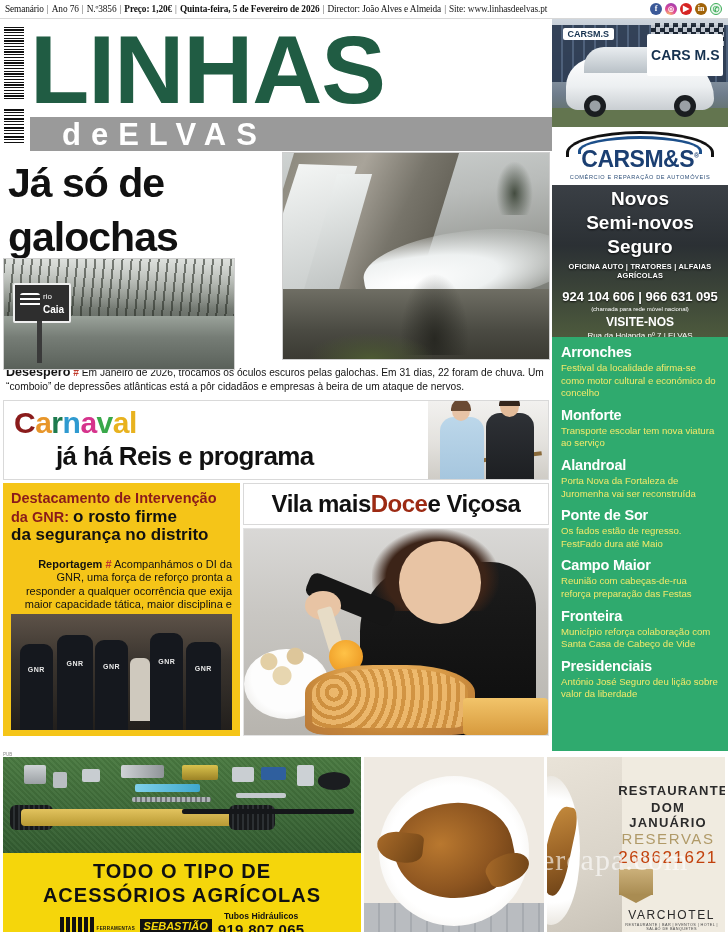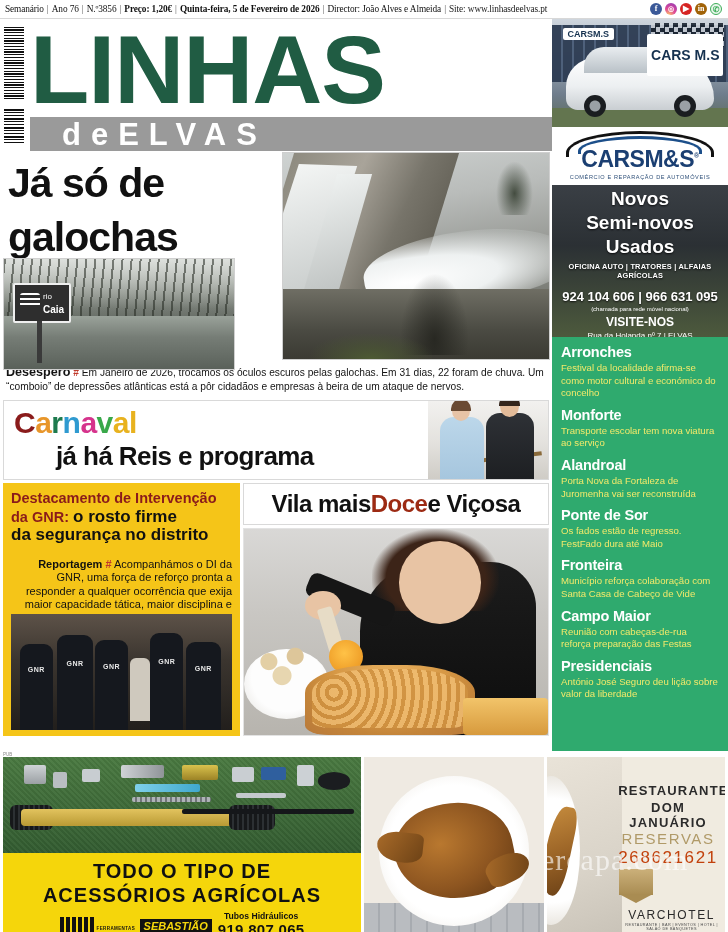--- a/index.html
+++ b/index.html
@@ -525,21 +525,21 @@
           <div class="cars-swoosh"></div>
           <div class="cars-swoosh2"></div>
           <div class="cars-name">
             <span>CARS</span><span>M&amp;S</span><sup>®</sup>
           </div>
           <div class="cars-tag">COMÉRCIO E REPARAÇÃO DE AUTOMÓVEIS</div>
         </div>
         <div class="cars-info">
           <div class="bigline">Novos</div>
           <div class="bigline">Semi-novos</div>
-          <div class="bigline">Usados</div>
+          <div class="bigline">Seguro</div>
           <div class="svc">OFICINA AUTO | TRATORES | ALFAIAS AGRÍCOLAS</div>
           <div class="phones">924 104 606 | 966 631 095</div>
           <div class="chamada">(chamada para rede móvel nacional)</div>
           <div class="visite">VISITE-NOS</div>
           <div class="addr">Rua da Holanda nº 7 | ELVAS</div>
 
         </div>
       </div>
 
       <div class="locbox">
@@ -553,26 +553,26 @@
         </div>
         <div class="locitem">
           <h3>Alandroal</h3>
           <p>Porta Nova da Fortaleza de Juromenha vai ser reconstruída</p>
         </div>
         <div class="locitem">
           <h3>Ponte de Sor</h3>
           <p>Os fados estão de regresso. FestFado dura até Maio</p>
         </div>
         <div class="locitem">
+          <h3>Campo Maior</h3>
+          <p>Reunião com cabeças-de-rua reforça preparação das Festas</p>
+        </div>
+        <div class="locitem">
           <h3>Fronteira</h3>
           <p>Município reforça colaboração com Santa Casa de Cabeço de Vide</p>
-        </div>
-        <div class="locitem">
-          <h3>Campo Maior</h3>
-          <p>Reunião com cabeças-de-rua reforça preparação das Festas</p>
         </div>
         <div class="locitem">
           <h3>Presidenciais</h3>
           <p>António José Seguro deu lição sobre valor da liberdade</p>
         </div>
       </div>
 
     </div>
   </div>
 

